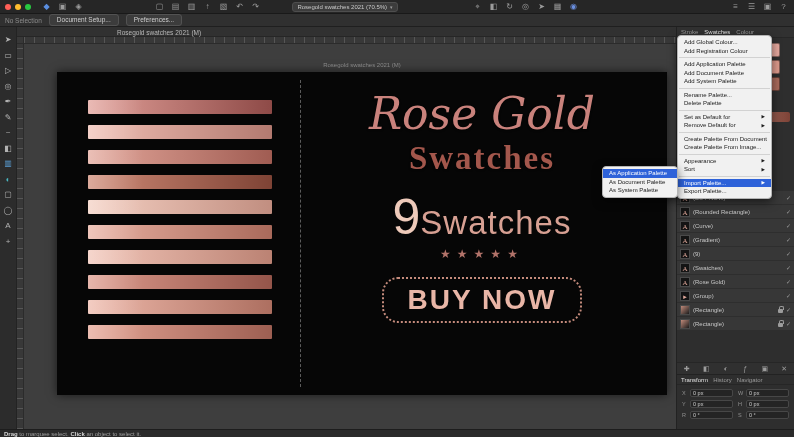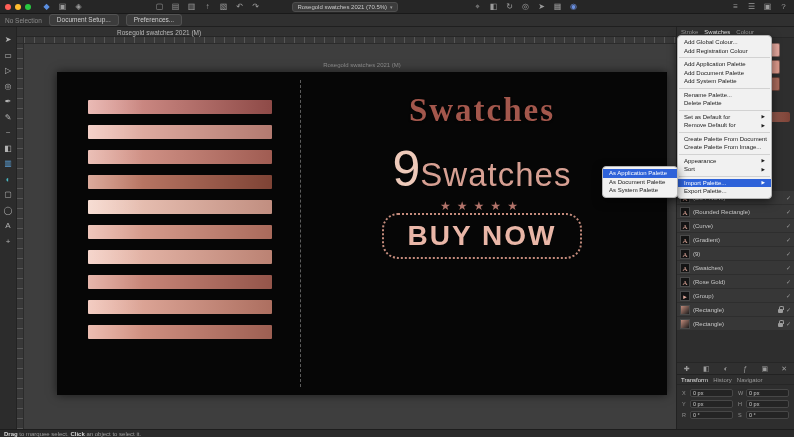--- a/index.html
+++ b/index.html
@@ -41,21 +41,21 @@
   #swatch-bars{position:absolute;left:31px;top:28px;width:184px}
   .sbar{height:14px;margin-bottom:11px;border-radius:1px}
   .fold{position:absolute;left:243px;top:8px;bottom:8px;border-left:1px dashed #787878;opacity:.75}
   .design{position:absolute;left:255px;top:18px;width:340px;text-align:center}
   .d-title{font-family:"DejaVu Serif",serif;font-style:italic;font-size:44px;line-height:48px;text-shadow:0 1px 2px rgba(0,0,0,.55)}
   .d-sub{font-family:"Liberation Serif",serif;font-weight:bold;font-size:33px;line-height:40px;letter-spacing:2px;text-shadow:0 1px 2px rgba(0,0,0,.55)}
   .d-grad{margin-top:14px;display:flex;justify-content:center;align-items:baseline}
   .d-num{font-size:50px;line-height:50px;font-weight:400}
   .d-word{font-size:33px;letter-spacing:1px}
   .d-stars{font-size:12px;letter-spacing:6px;margin-top:5px}
-  .d-cta{display:inline-block;padding:5px 24px;border:2px dotted #c48b7c;border-radius:16px;font-size:28px;font-weight:bold;letter-spacing:2px}
+  .d-cta{display:inline-block;margin-top:16px;padding:5px 24px;border:2px dotted #c48b7c;border-radius:16px;font-size:28px;font-weight:bold;letter-spacing:2px}
 
   
   .panels{position:absolute;right:0;top:27px;width:118px;bottom:8px;background:#2e2e2e;border-left:1px solid #222}
   #panel-tabs{display:flex;gap:6px;height:11px;align-items:center;padding:0 4px;border-bottom:1px solid #262626;background:#313131}
   .ptab{font-size:6px;color:#9a9a9a}
   .ptab.active{color:#e0e0e0}
   .swpanel{position:absolute;left:0;top:11px;width:100%;height:152px;padding:5px 4px;overflow:hidden}
   #swatch-chip-grid{display:flex;flex-wrap:wrap;gap:3px}
   .chip{width:14px;height:14px;border-radius:2px;border:1px solid rgba(0,0,0,.4)}
   .chipwide{margin-top:4px;width:100%;height:10px;border-radius:2px}
@@ -178,20 +178,21 @@
         <div class="sbar" style="background: linear-gradient(90deg, rgba(255, 255, 255, 0.28), rgba(255, 255, 255, 0) 30%), linear-gradient(90deg, rgb(207, 138, 118), rgb(126, 67, 53));"></div>
         <div class="sbar" style="background: linear-gradient(90deg, rgba(255, 255, 255, 0.28), rgba(255, 255, 255, 0) 30%), linear-gradient(90deg, rgb(244, 208, 195), rgb(193, 142, 128));"></div>
         <div class="sbar" style="background: linear-gradient(90deg, rgba(255, 255, 255, 0.28), rgba(255, 255, 255, 0) 30%), linear-gradient(90deg, rgb(233, 176, 161), rgb(169, 106, 91));"></div>
         <div class="sbar" style="background: linear-gradient(90deg, rgba(255, 255, 255, 0.28), rgba(255, 255, 255, 0) 30%), linear-gradient(90deg, rgb(242, 198, 185), rgb(187, 130, 115));"></div>
         <div class="sbar" style="background: linear-gradient(90deg, rgba(255, 255, 255, 0.28), rgba(255, 255, 255, 0) 30%), linear-gradient(90deg, rgb(221, 154, 140), rgb(148, 85, 74));"></div>
         <div class="sbar" style="background: linear-gradient(90deg, rgba(255, 255, 255, 0.28), rgba(255, 255, 255, 0) 30%), linear-gradient(90deg, rgb(238, 185, 171), rgb(173, 111, 96));"></div>
         <div class="sbar" style="background: linear-gradient(90deg, rgba(255, 255, 255, 0.28), rgba(255, 255, 255, 0) 30%), linear-gradient(90deg, rgb(229, 164, 148), rgb(157, 95, 82));"></div>
       </div>
     <div class="fold"></div>
     <div class="design">
+      <div class="d-title" style="color: rgb(201, 130, 124);">Rose Gold</div>
       <div class="d-sub" style="color: rgb(163, 87, 76);">Swatches</div>
       <div class="d-grad">
         <span class="d-num" style="color: rgb(238, 202, 186);">9</span>
         <span class="d-word" style="color: rgb(215, 160, 147);">Swatches</span>
       </div>
       <div class="d-stars" style="color: rgb(178, 115, 106);">★★★★★</div>
       <div><span class="d-cta" style="color: rgb(233, 182, 167); border-color: rgb(196, 139, 124);">BUY NOW</span></div>
     </div>
   </div>
 

